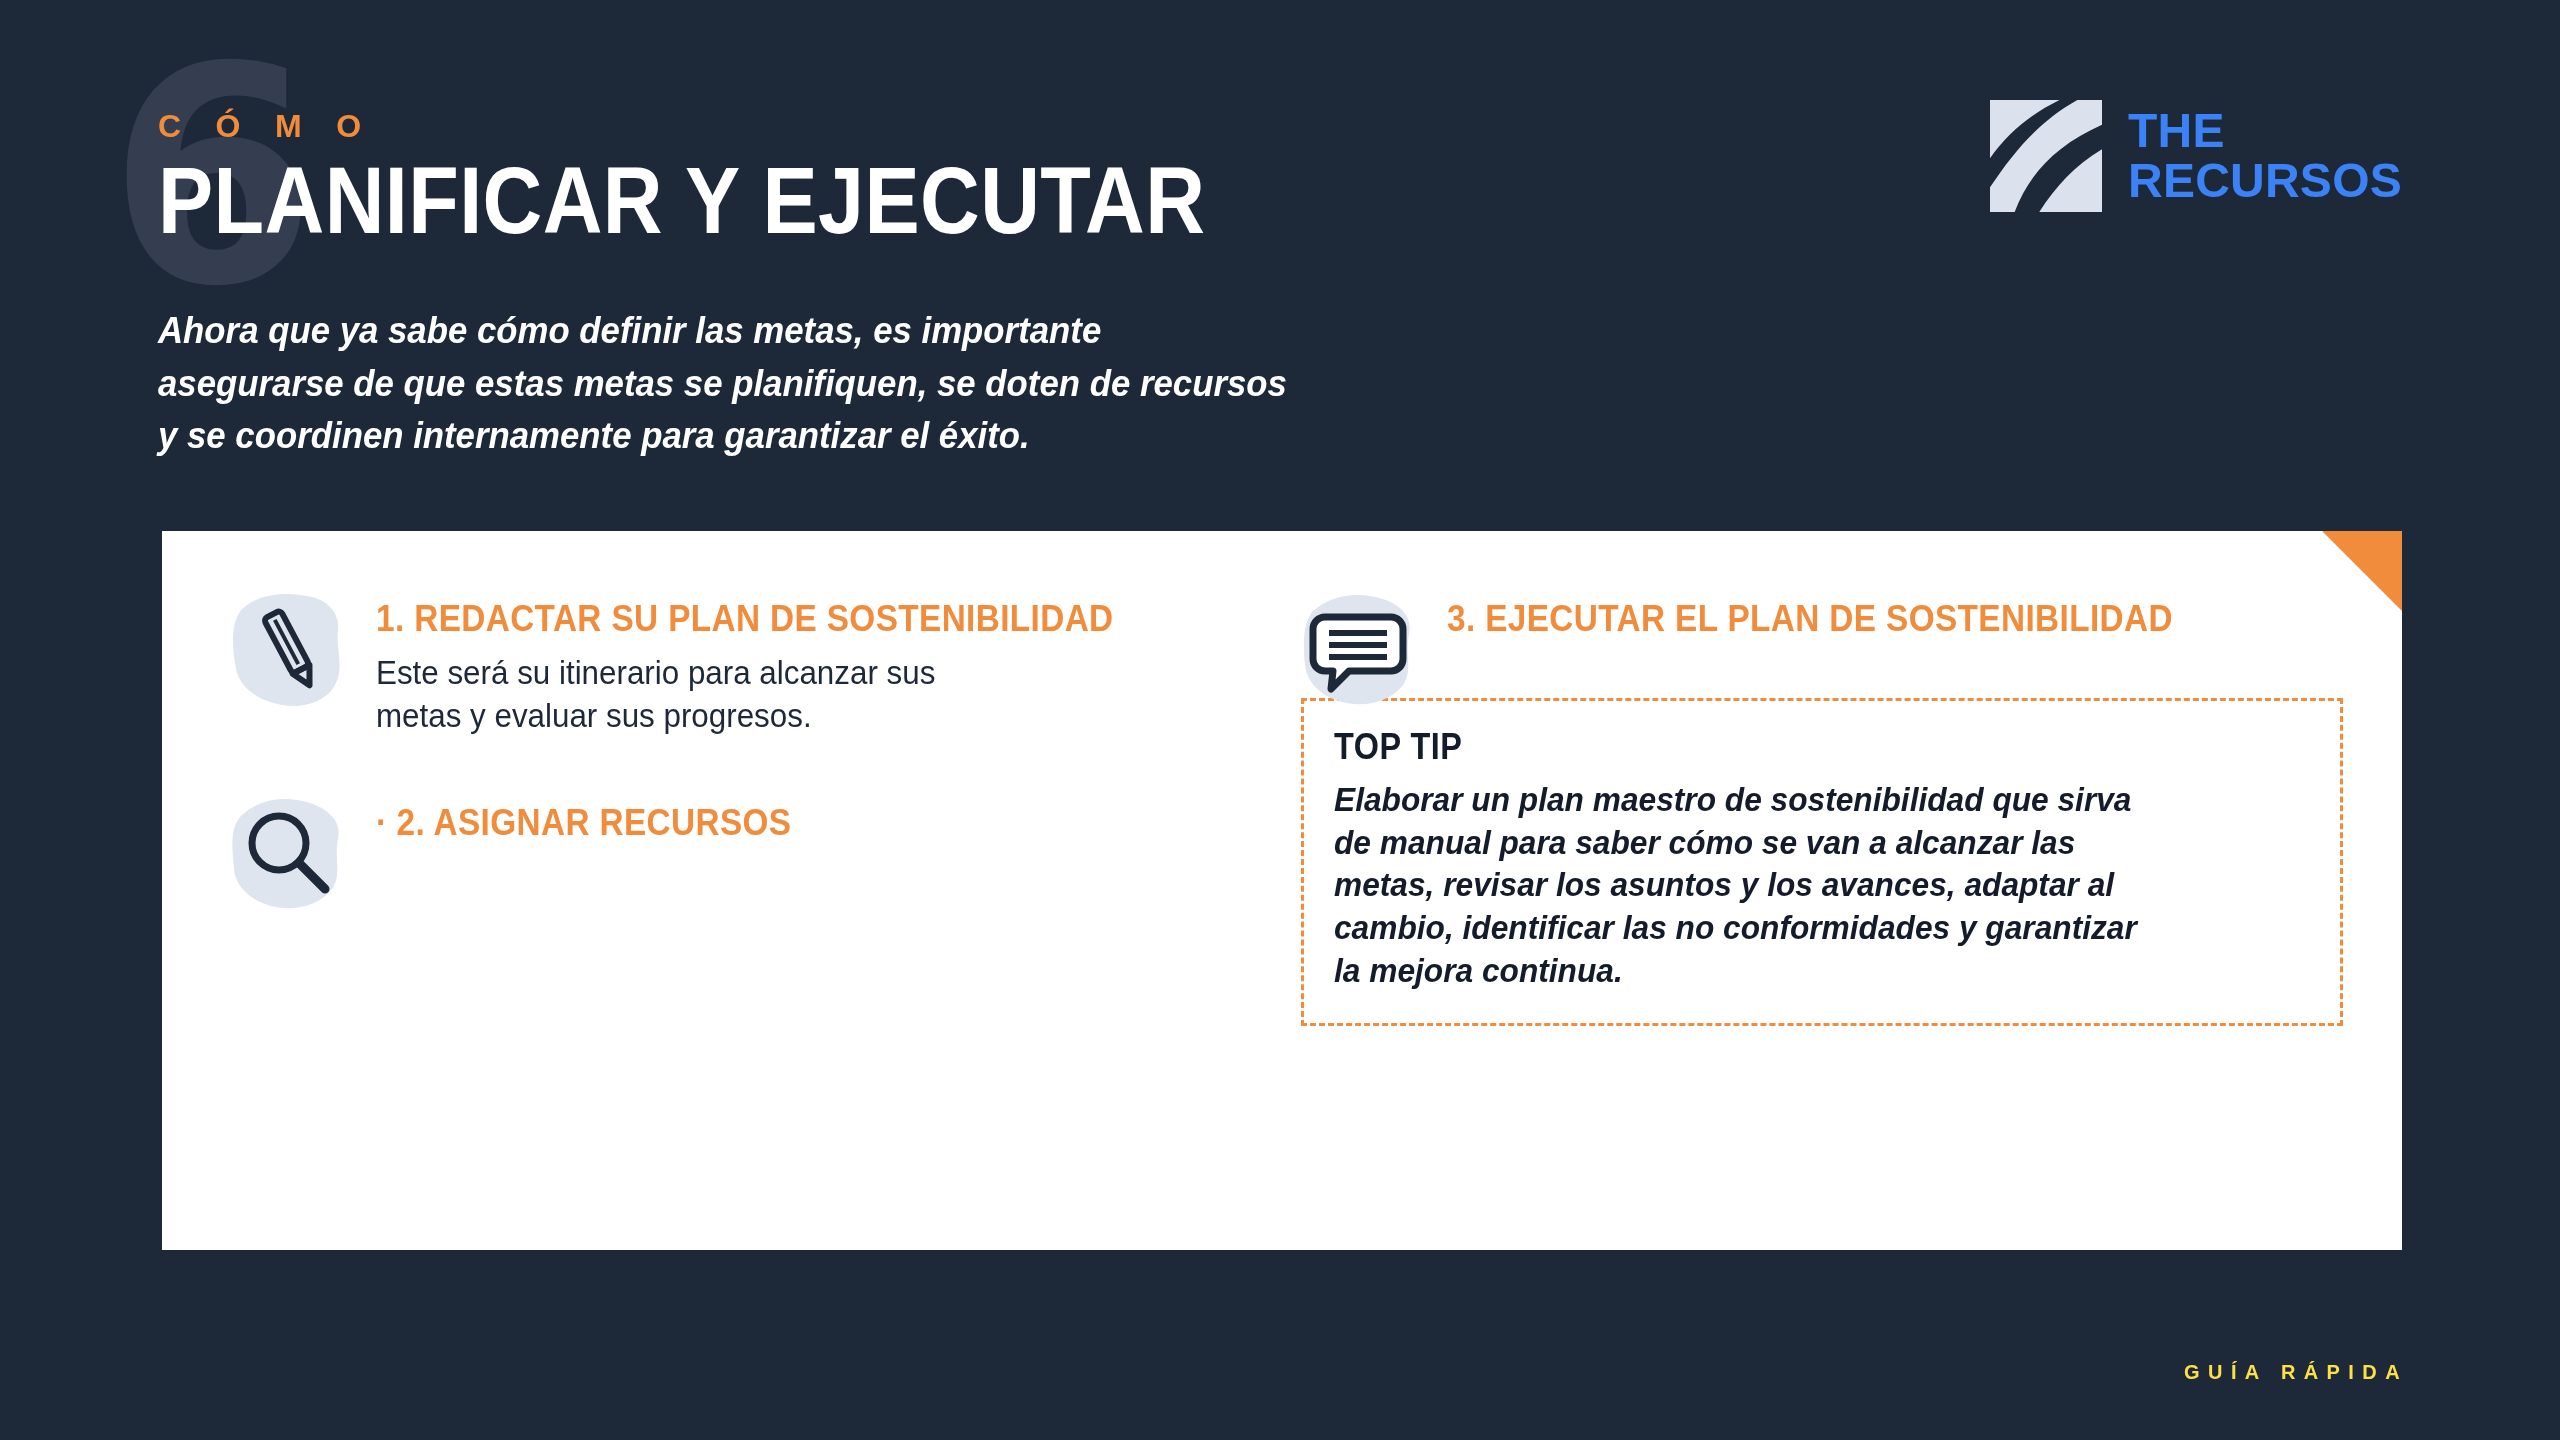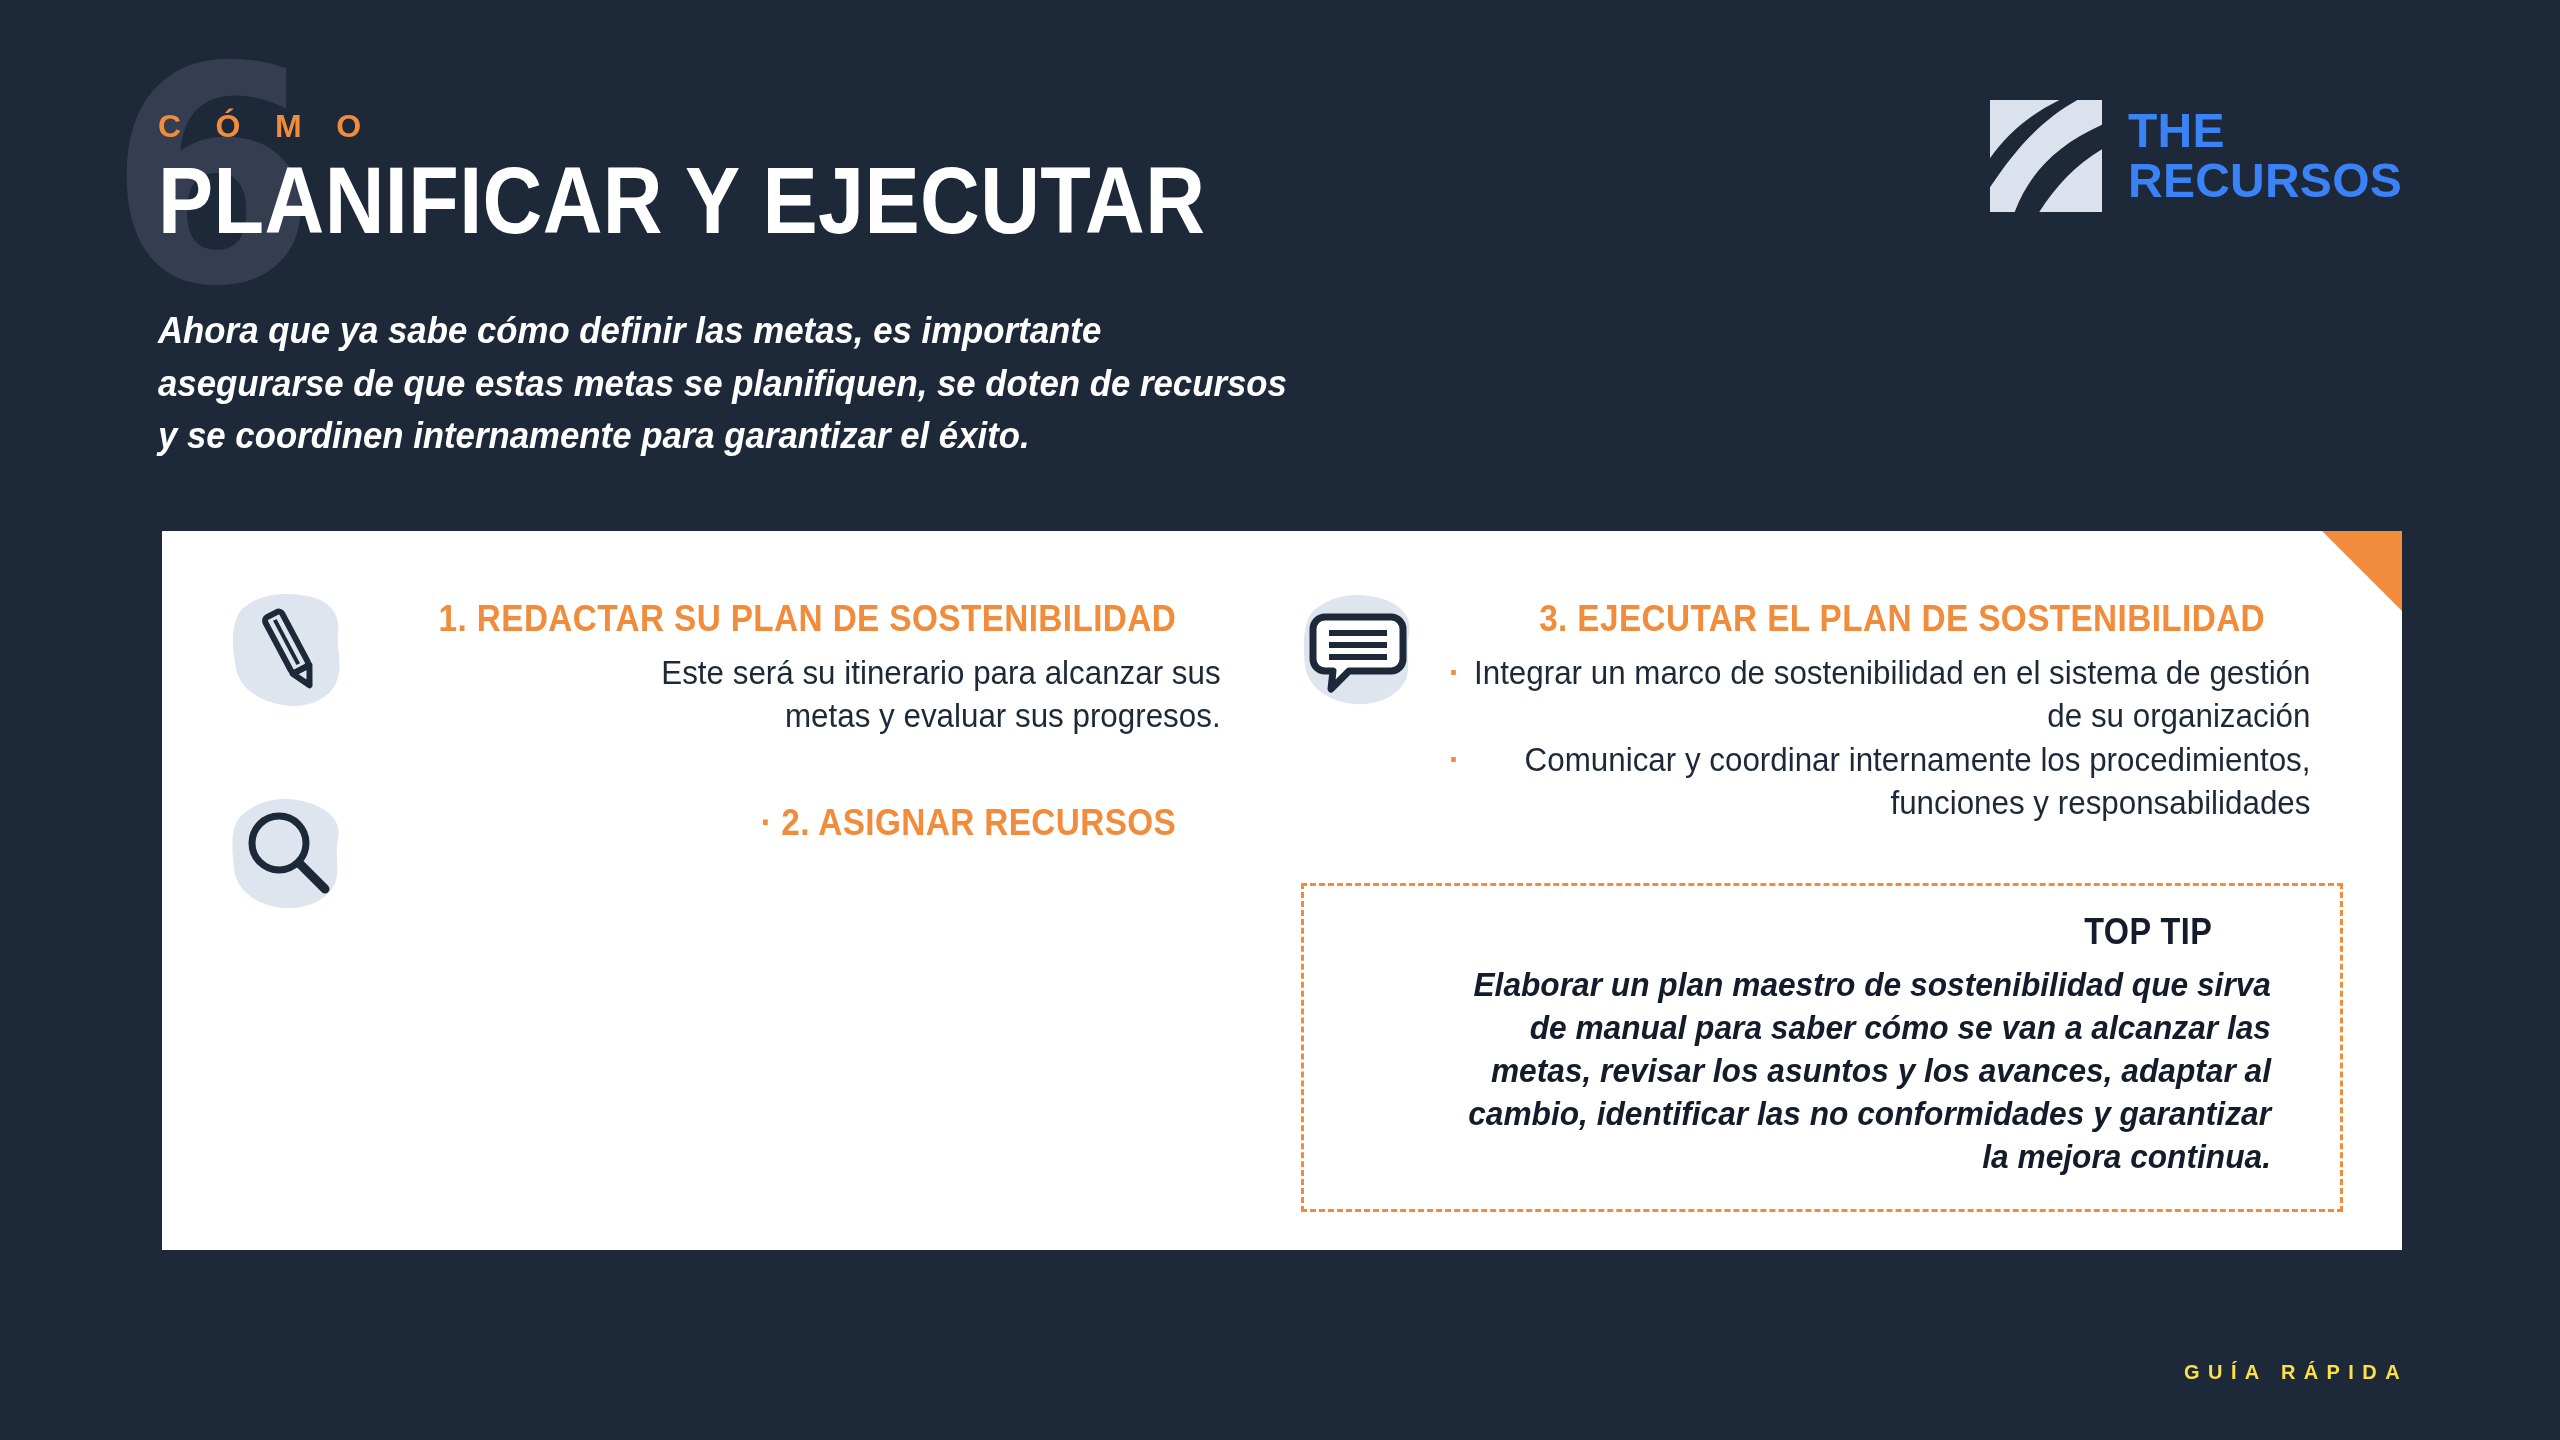--- a/index.html
+++ b/index.html
@@ -120,21 +120,20 @@
     height: 0;
     border-top: 80px solid #f08c3b;
     border-left: 80px solid transparent;
   }
 
   .card-inner {
     position: absolute;
     inset: 0;
     display: flex;
     padding: 68px 46px 0 62px;
-    text-align: right;
   }
 
   .col { position: relative; }
   .col-left  { width: 1050px; }
   .col-right { width: 1070px; margin-left: 30px; }
 
   
   .section { position: relative; padding-left: 152px; }
   .section + .section { margin-top: 66px; }
 
@@ -321,24 +320,20 @@
         <div class="icon-wrap">
           <svg viewBox="0 0 130 130">
             <path d="M18,24 C36,8 62,4 88,12 C106,18 118,30 114,48 C110,66 118,84 108,98 C96,114 72,120 52,116 C30,112 12,98 10,78 C8,56 8,36 18,24 Z" fill="#dfe5ee"></path>
             <path d="M30,30 H96 a12,12 0 0 1 12,12 V72 a12,12 0 0 1 -12,12 H54 L36,102 L38,84 H30 a12,12 0 0 1 -12,-12 V42 a12,12 0 0 1 12,-12 Z" fill="#ffffff" stroke="#1d2838" stroke-width="7" stroke-linejoin="round"></path>
             <line x1="34" y1="46" x2="92" y2="46" stroke="#1d2838" stroke-width="6"></line>
             <line x1="34" y1="58" x2="92" y2="58" stroke="#1d2838" stroke-width="6"></line>
             <line x1="34" y1="70" x2="92" y2="70" stroke="#1d2838" stroke-width="6"></line>
           </svg>
         </div>
         <div class="sec-title">3. EJECUTAR EL PLAN DE SOSTENIBILIDAD</div>
-        <ul class="bullets">
-          <li>Integrar un marco de sostenibilidad en el sistema de gestión de su organización</li>
-          <li>Comunicar y coordinar internamente los procedimientos, funciones y responsabilidades</li>
-        </ul>
       </div>
 
       <div class="toptip">
         <div class="toptip-title">TOP TIP</div>
         <div class="toptip-body">
           <span>Elaborar un plan maestro de sostenibilidad que sirva</span>
           <span>de manual para saber cómo se van a alcanzar las</span>
           <span>metas, revisar los asuntos y los avances, adaptar al</span>
           <span>cambio, identificar las no conformidades y garantizar</span>
           <span>la mejora continua.</span>

